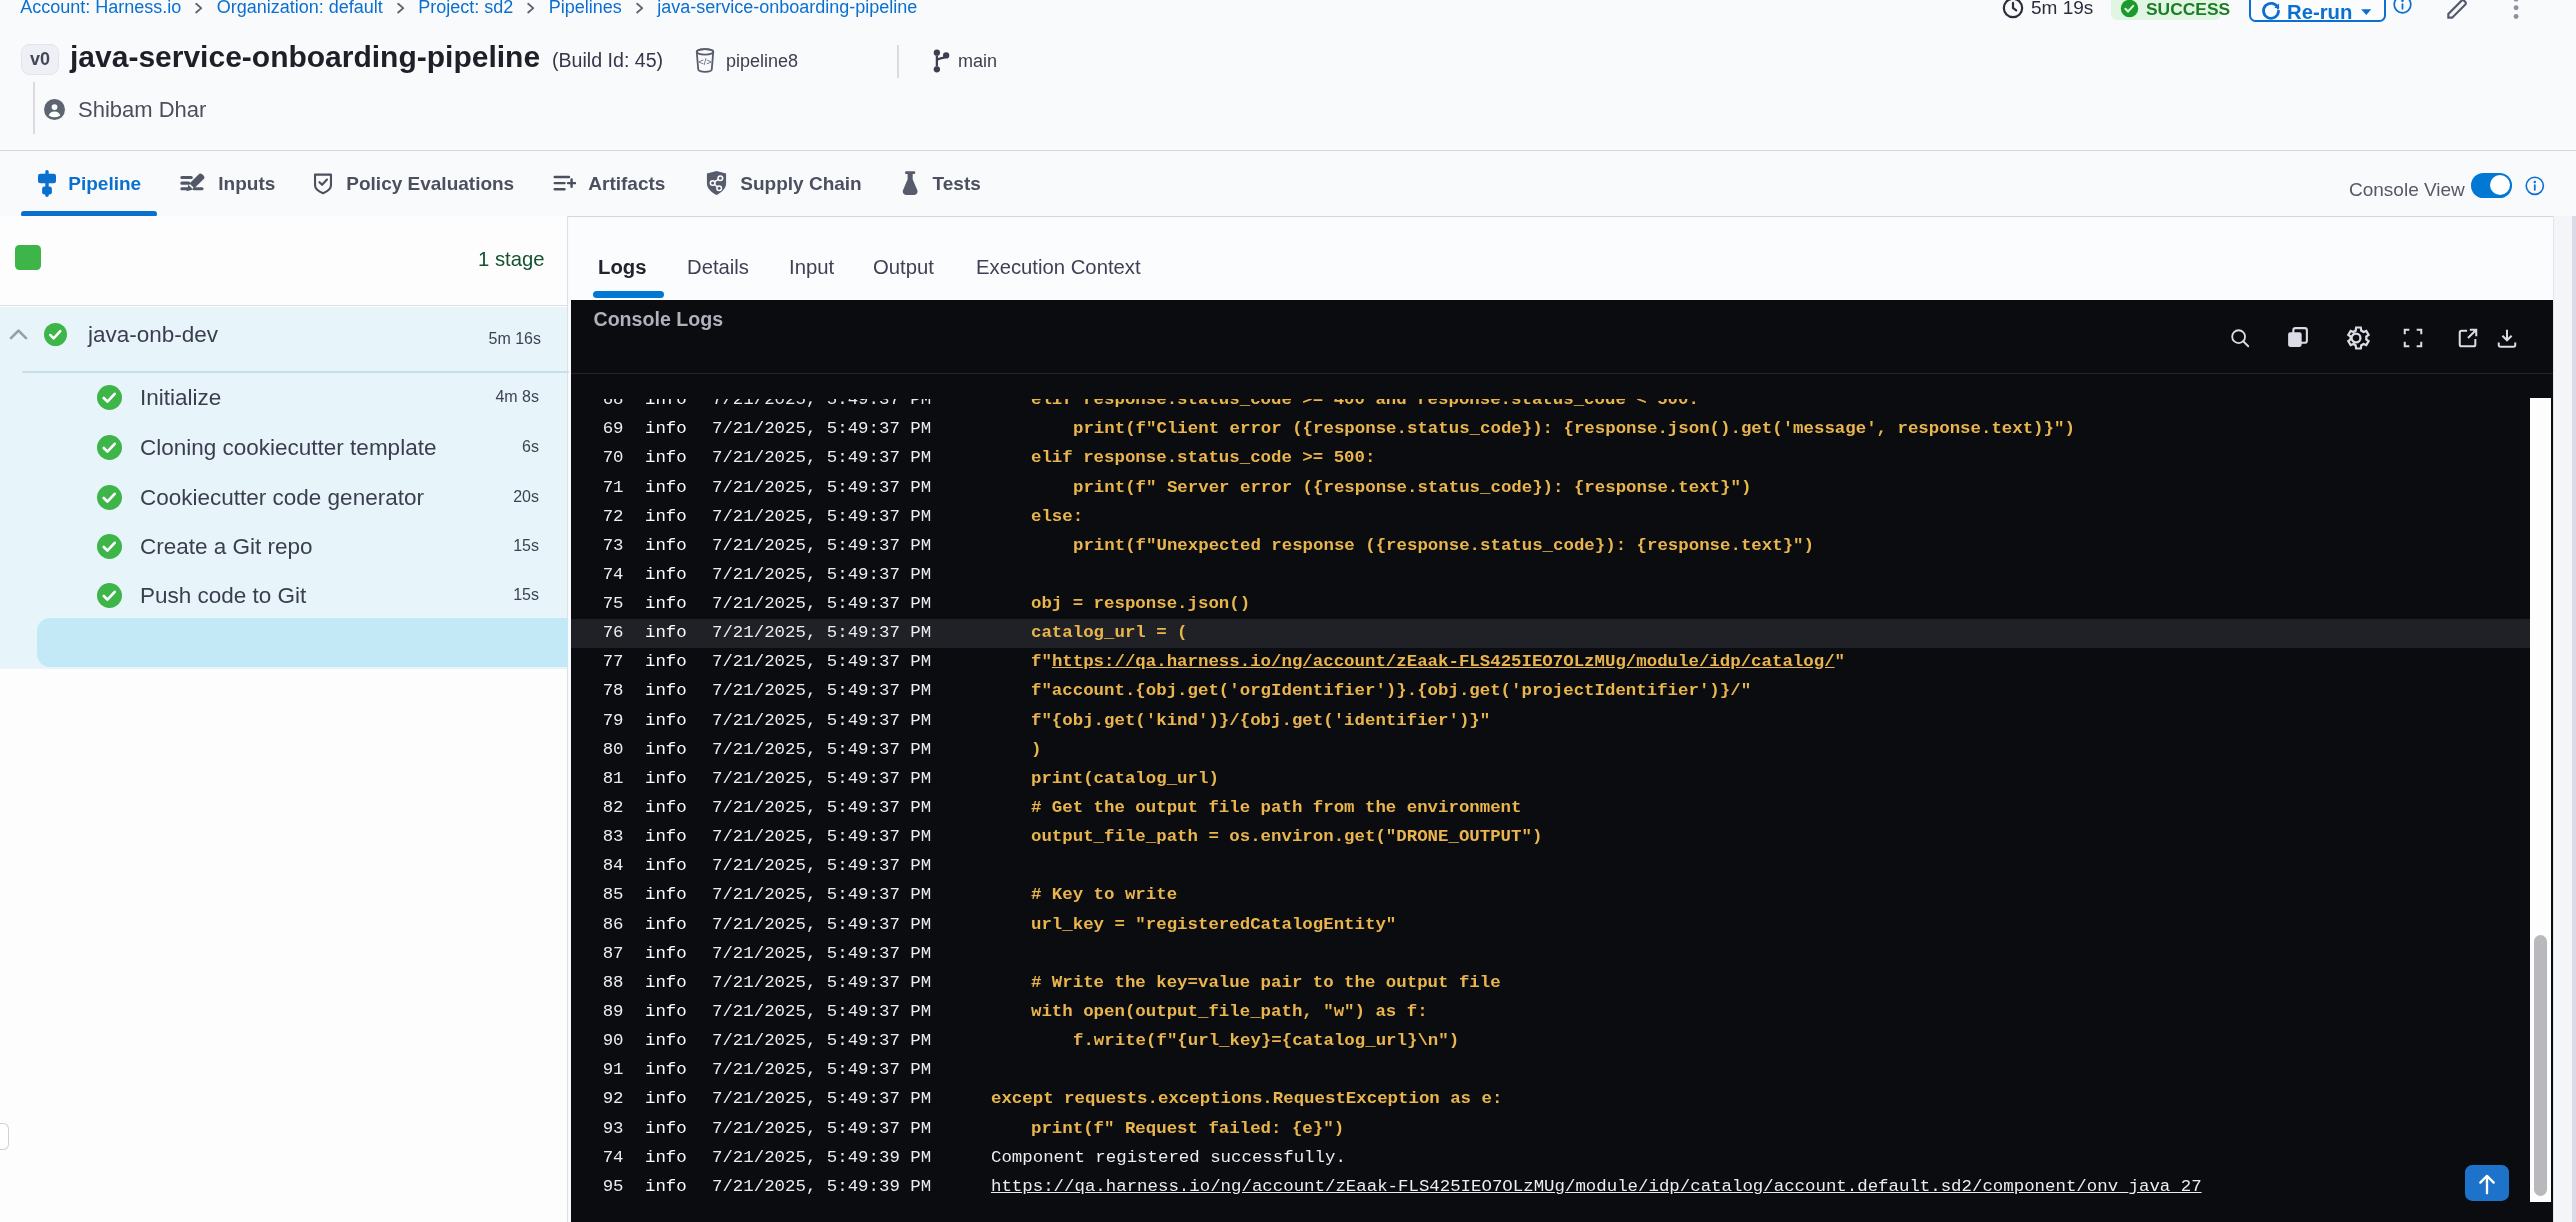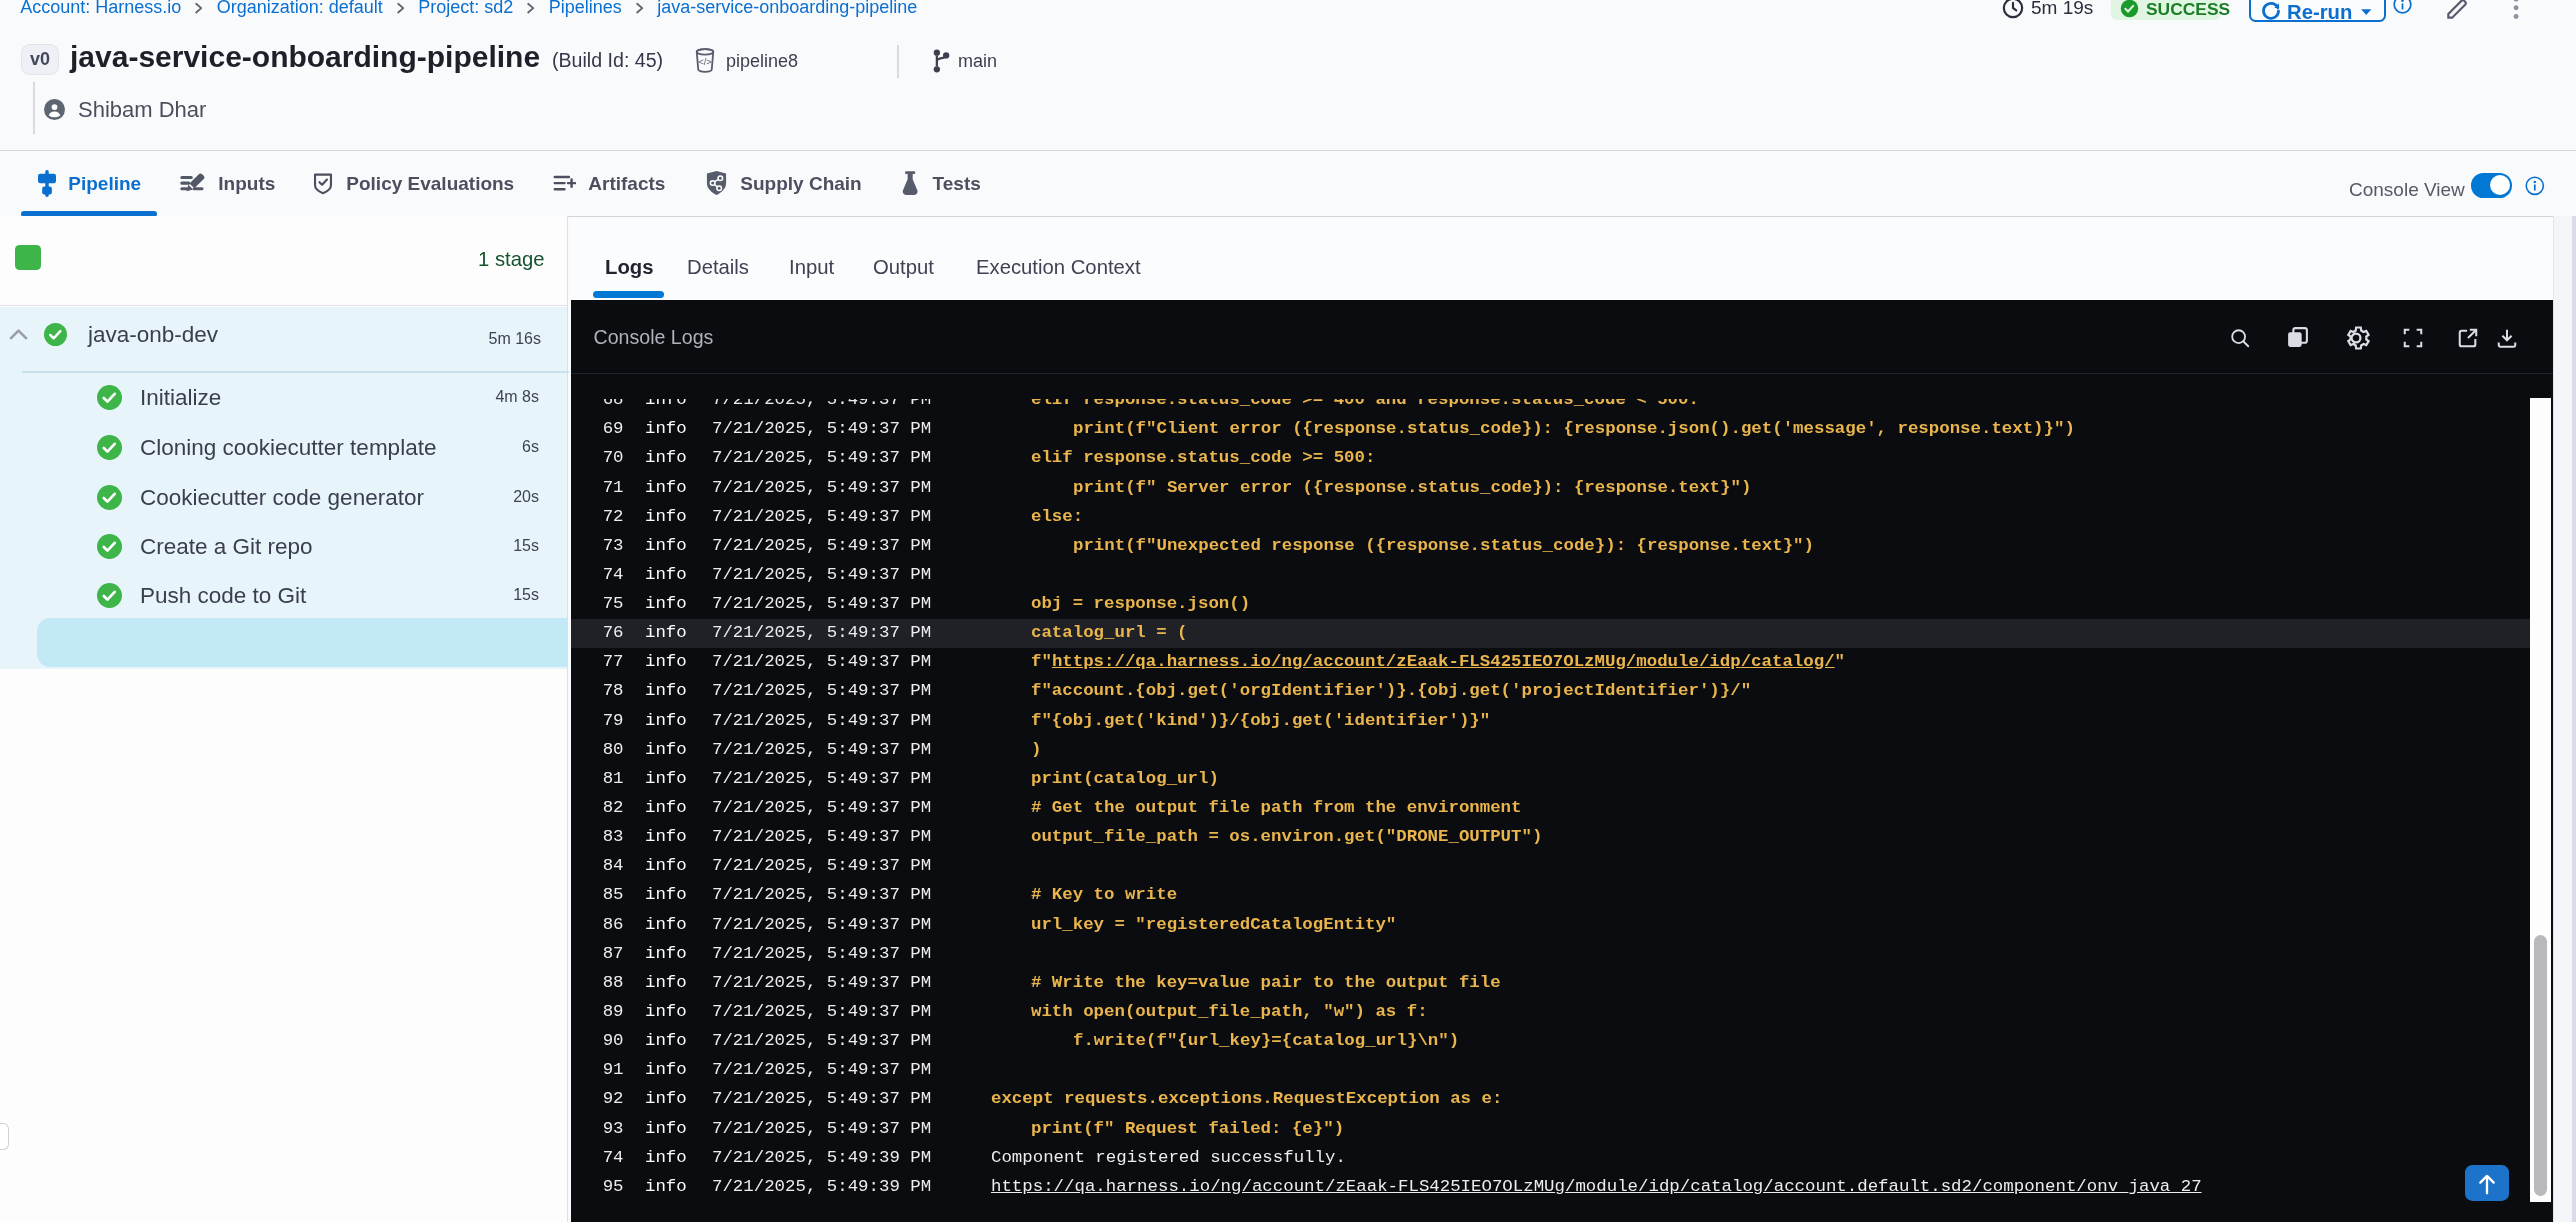--- a/index.html
+++ b/index.html
@@ -46,21 +46,21 @@
 .step .stime { position:absolute; right:28px; top:15.2px; font-size:16px; color:#3f4254; }
 .selrow { position:absolute; left:37px; top:311px; width:531px; height:49px; background:#c4e9f6; border-radius:13px 0 0 13px; }
 
 .logstabs { position:absolute; left:570px; top:218px; width:1983px; height:82px; background:#fbfcfd; }
 .ltab { position:absolute; top:38px; font-size:20.3px; color:#3f4254; }
 .ltab.active { font-weight:700; color:#22232e; }
 .ltabunder { position:absolute; left:22.5px; top:73px; width:71px; height:6.5px; background:#0278d5; border-radius:4.4px; }
 
 .console { position:absolute; left:571px; top:300px; width:1982px; height:923px; background:#0b0c10; }
 .chead { position:absolute; left:0; top:0; width:100%; height:74px; border-bottom:1.5px solid #222329; }
-.ctitle { position:absolute; left:22.5px; top:26px; font-size:19.6px; font-weight:400; color:#b0b1bb; }
+.ctitle { position:absolute; left:22.5px; top:8px; font-size:19.6px; font-weight:700; color:#b0b1bb; }
 .row76band { position:absolute; left:0; top:319px; width:1959px; height:29px; background:#1f2127; }
 .logclip { position:absolute; left:0; top:99px; width:1959px; height:803px; overflow:hidden; }
 .lr { position:absolute; left:0; height:29px; width:100%; font-family:"Liberation Mono", monospace; font-size:17.4px; line-height:29px; white-space:pre; }
 .ln { position:absolute; left:30.5px; width:22px; text-align:right; color:#ededef; }
 .li { position:absolute; left:74px; color:#ffffff; }
 .lt { position:absolute; left:141px; color:#ededef; }
 .lc { position:absolute; font-weight:700; }
 .cy { color:#e9b54c; }
 .cw { color:#ededef; font-weight:400; }
 .u { text-decoration:underline; }
@@ -265,21 +265,21 @@
           <circle cx="12" cy="12" r="12" fill="#3eb549"></circle>
           <path d="M6.5 12.5l3.5 3.5 7-7.5" stroke="#fff" stroke-width="2.6" fill="none" stroke-linecap="round" stroke-linejoin="round"></path>
         </svg>
         <span class="slabel">Push code to Git</span>
         <span class="stime">15s</span>
       </div>
   </div>
 </div>
 
 <div class="logstabs">
-  <div class="ltab active" style="left:35px;text-align:right;">Logs</div>
+  <div class="ltab active" style="left:28px;text-align:right;">Logs</div>
   <div class="ltab" style="left:117px;">Details</div>
   <div class="ltab" style="left:219px;">Input</div>
   <div class="ltab" style="left:303px;">Output</div>
   <div class="ltab" style="left:406px;">Execution Context</div>
   <div class="ltabunder"></div>
 </div>
 
 <div class="console">
   <div class="chead">
     <div class="ctitle">Console Logs</div>

